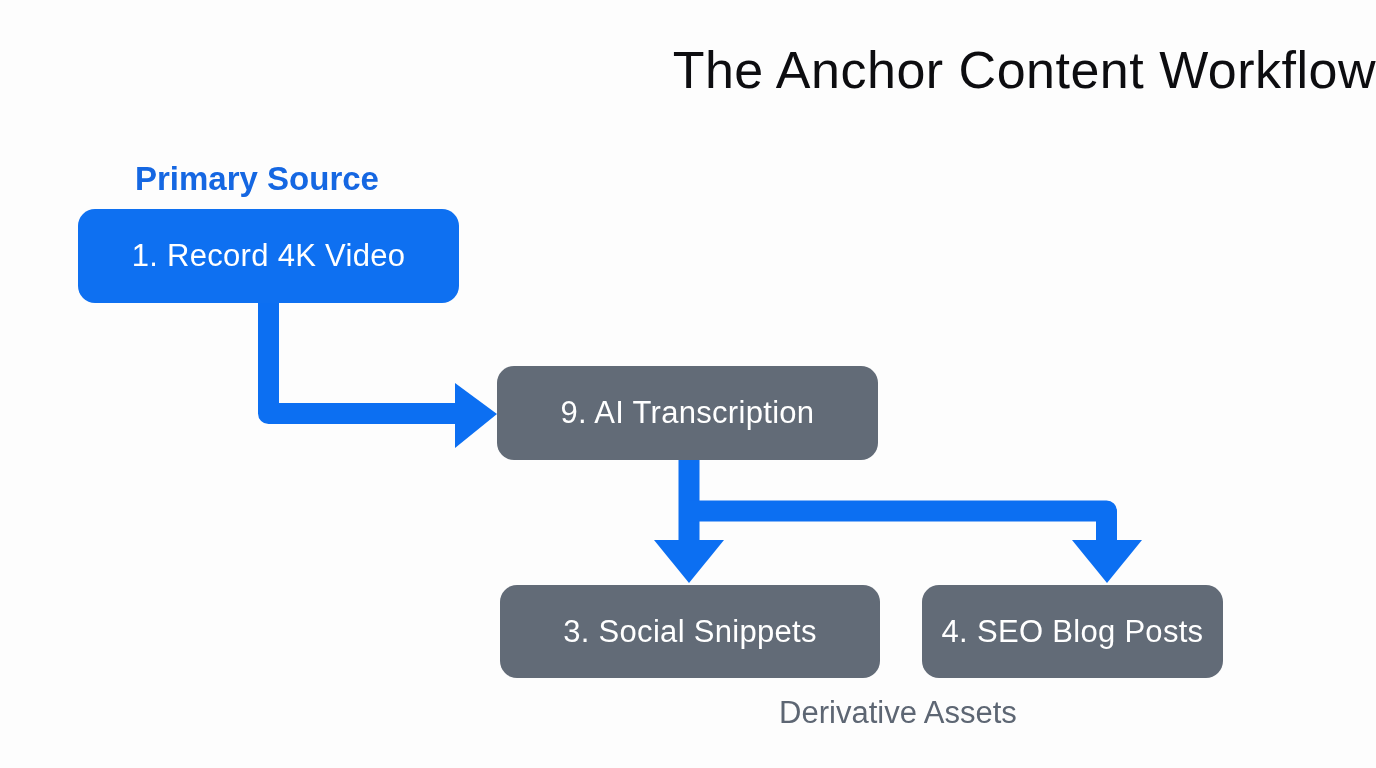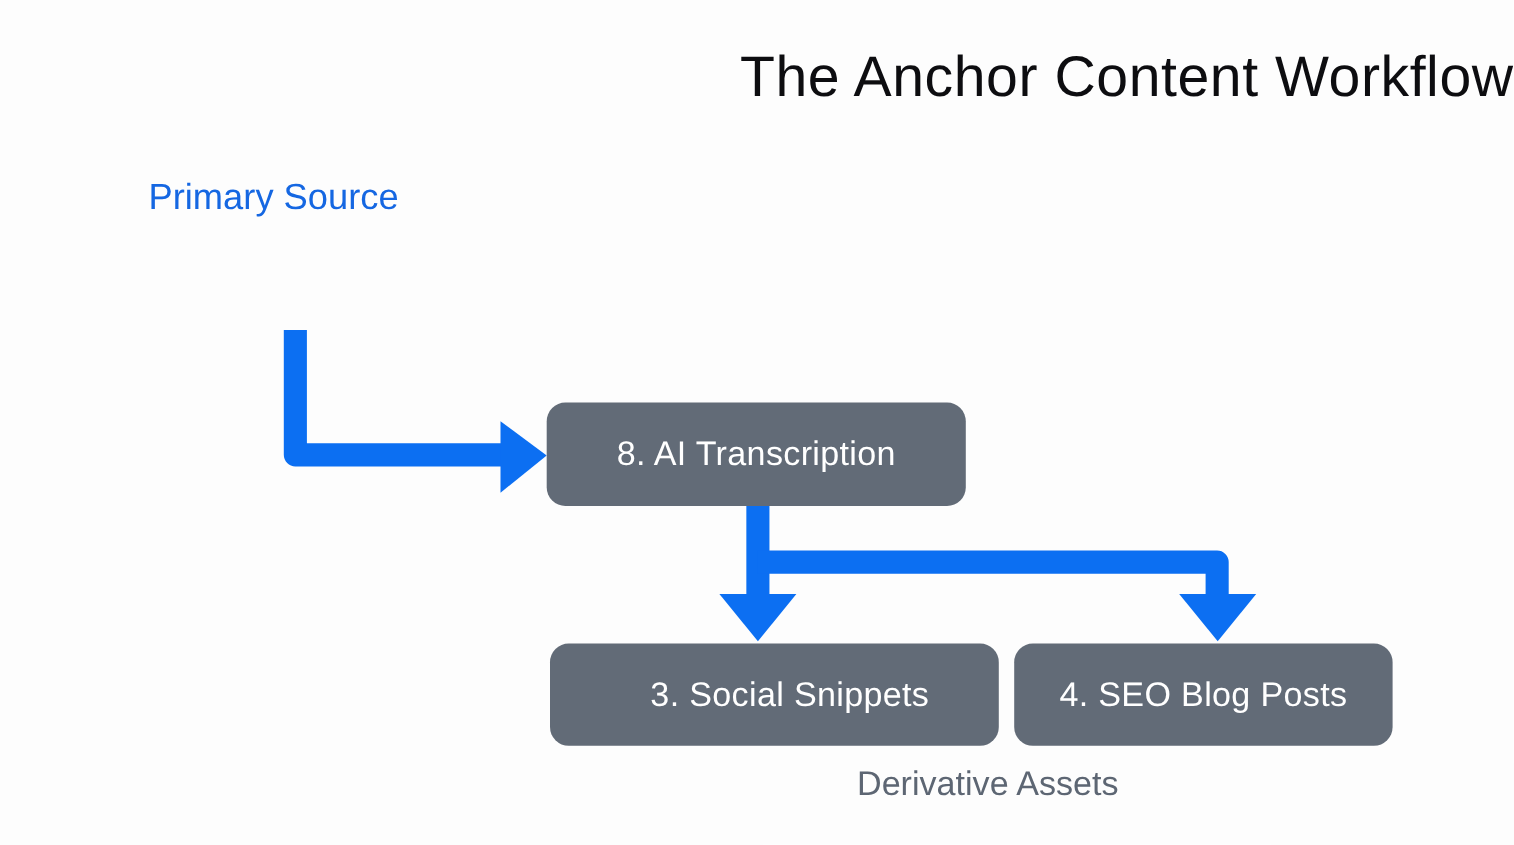--- a/index.html
+++ b/index.html
@@ -26,21 +26,21 @@
     color: #0d0d10;
     letter-spacing: 0.5px;
   }
   .group-label {
     position: absolute;
   }
   .primary-label {
     left: 135px;
     top: 160px;
     font-size: 33px;
-    font-weight: 400;
+    font-weight: 700;
     color: #1567e2;
   }
   .derivative-label {
     left: 600px;
     top: 695px;
     width: 596px;
     text-align: center;
     font-size: 31px;
     font-weight: 500;
     color: #5d6673;
@@ -54,22 +54,22 @@
     font-size: 31px;
     font-weight: 500;
     border-radius: 17px;
     text-align: center;
     letter-spacing: 0.3px;
   }
   .node-blue { background: #0e70f1; }
   .node-gray { background: #626b77; }
   #node1 { left: 78px;  top: 209px; width: 381px; height: 94px; }
   #node2 { left: 497px; top: 366px; width: 381px; height: 94px; }
-  #node3 { left: 500px; top: 585px; width: 380px; height: 93px; padding-left: 28px; }
-  #node4 { left: 922px; top: 585px; width: 344px; height: 93px; }
+  #node3 { left: 500px; top: 585px; width: 380px; height: 93px; }
+  #node4 { left: 922px; top: 585px; width: 301px; height: 93px; }
   .arrows {
     position: absolute;
     left: 0;
     top: 0;
   }
   .arrow {
     fill: none;
     stroke: #0c6ff2;
     stroke-width: 21;
     stroke-linejoin: round;
@@ -97,23 +97,26 @@
     <g>
       <path class="arrow" d="M 689 458 L 689 543"></path>
       <polygon class="arrowhead" points="654,540 724,540 689,583"></polygon>
     </g>
     <g>
       <path class="arrow" d="M 689 511 L 1106.5 511 L 1106.5 543"></path>
       <polygon class="arrowhead" points="1072,540 1142,540 1107,583"></polygon>
     </g>
   </svg>
 
+  <div class="node node-blue" id="node1">
+    <span>1. Record 4K Video</span>
+  </div>
 
   <div class="node node-gray" id="node2">
-    <span>8. AI Transcription</span>
+    <span>9. AI Transcription</span>
   </div>
 
   <div class="node node-gray" id="node3">
     <span>3. Social Snippets</span>
   </div>
 
   <div class="node node-gray" id="node4">
     <span>4. SEO Blog Posts</span>
   </div>
 

